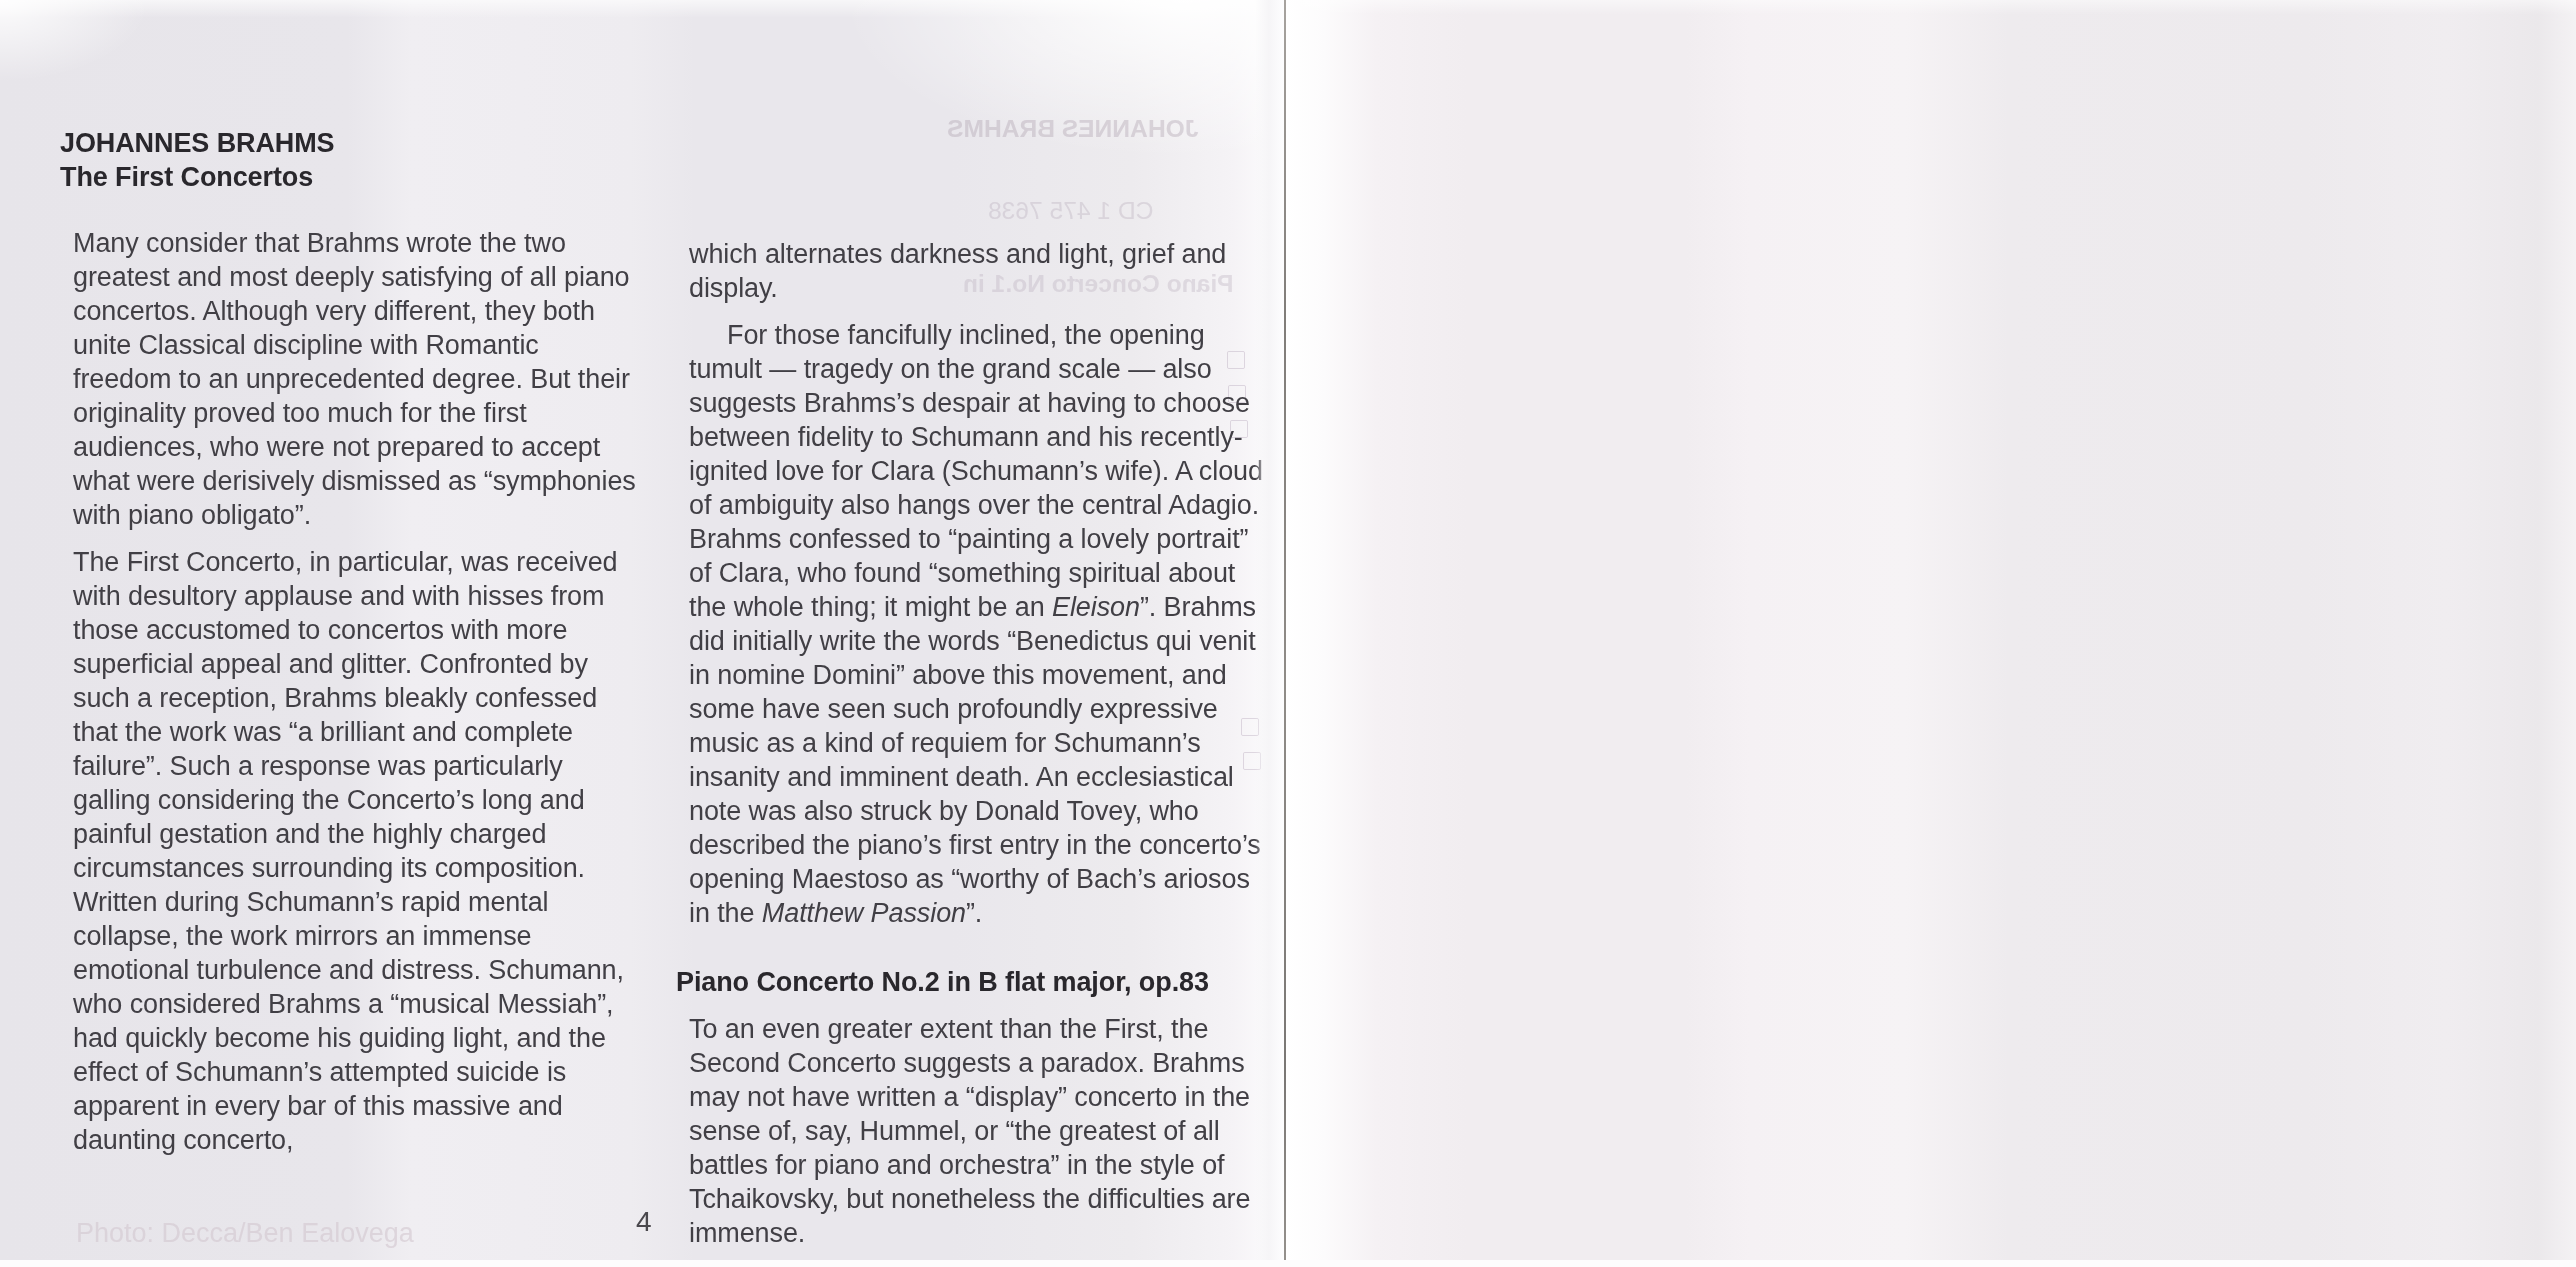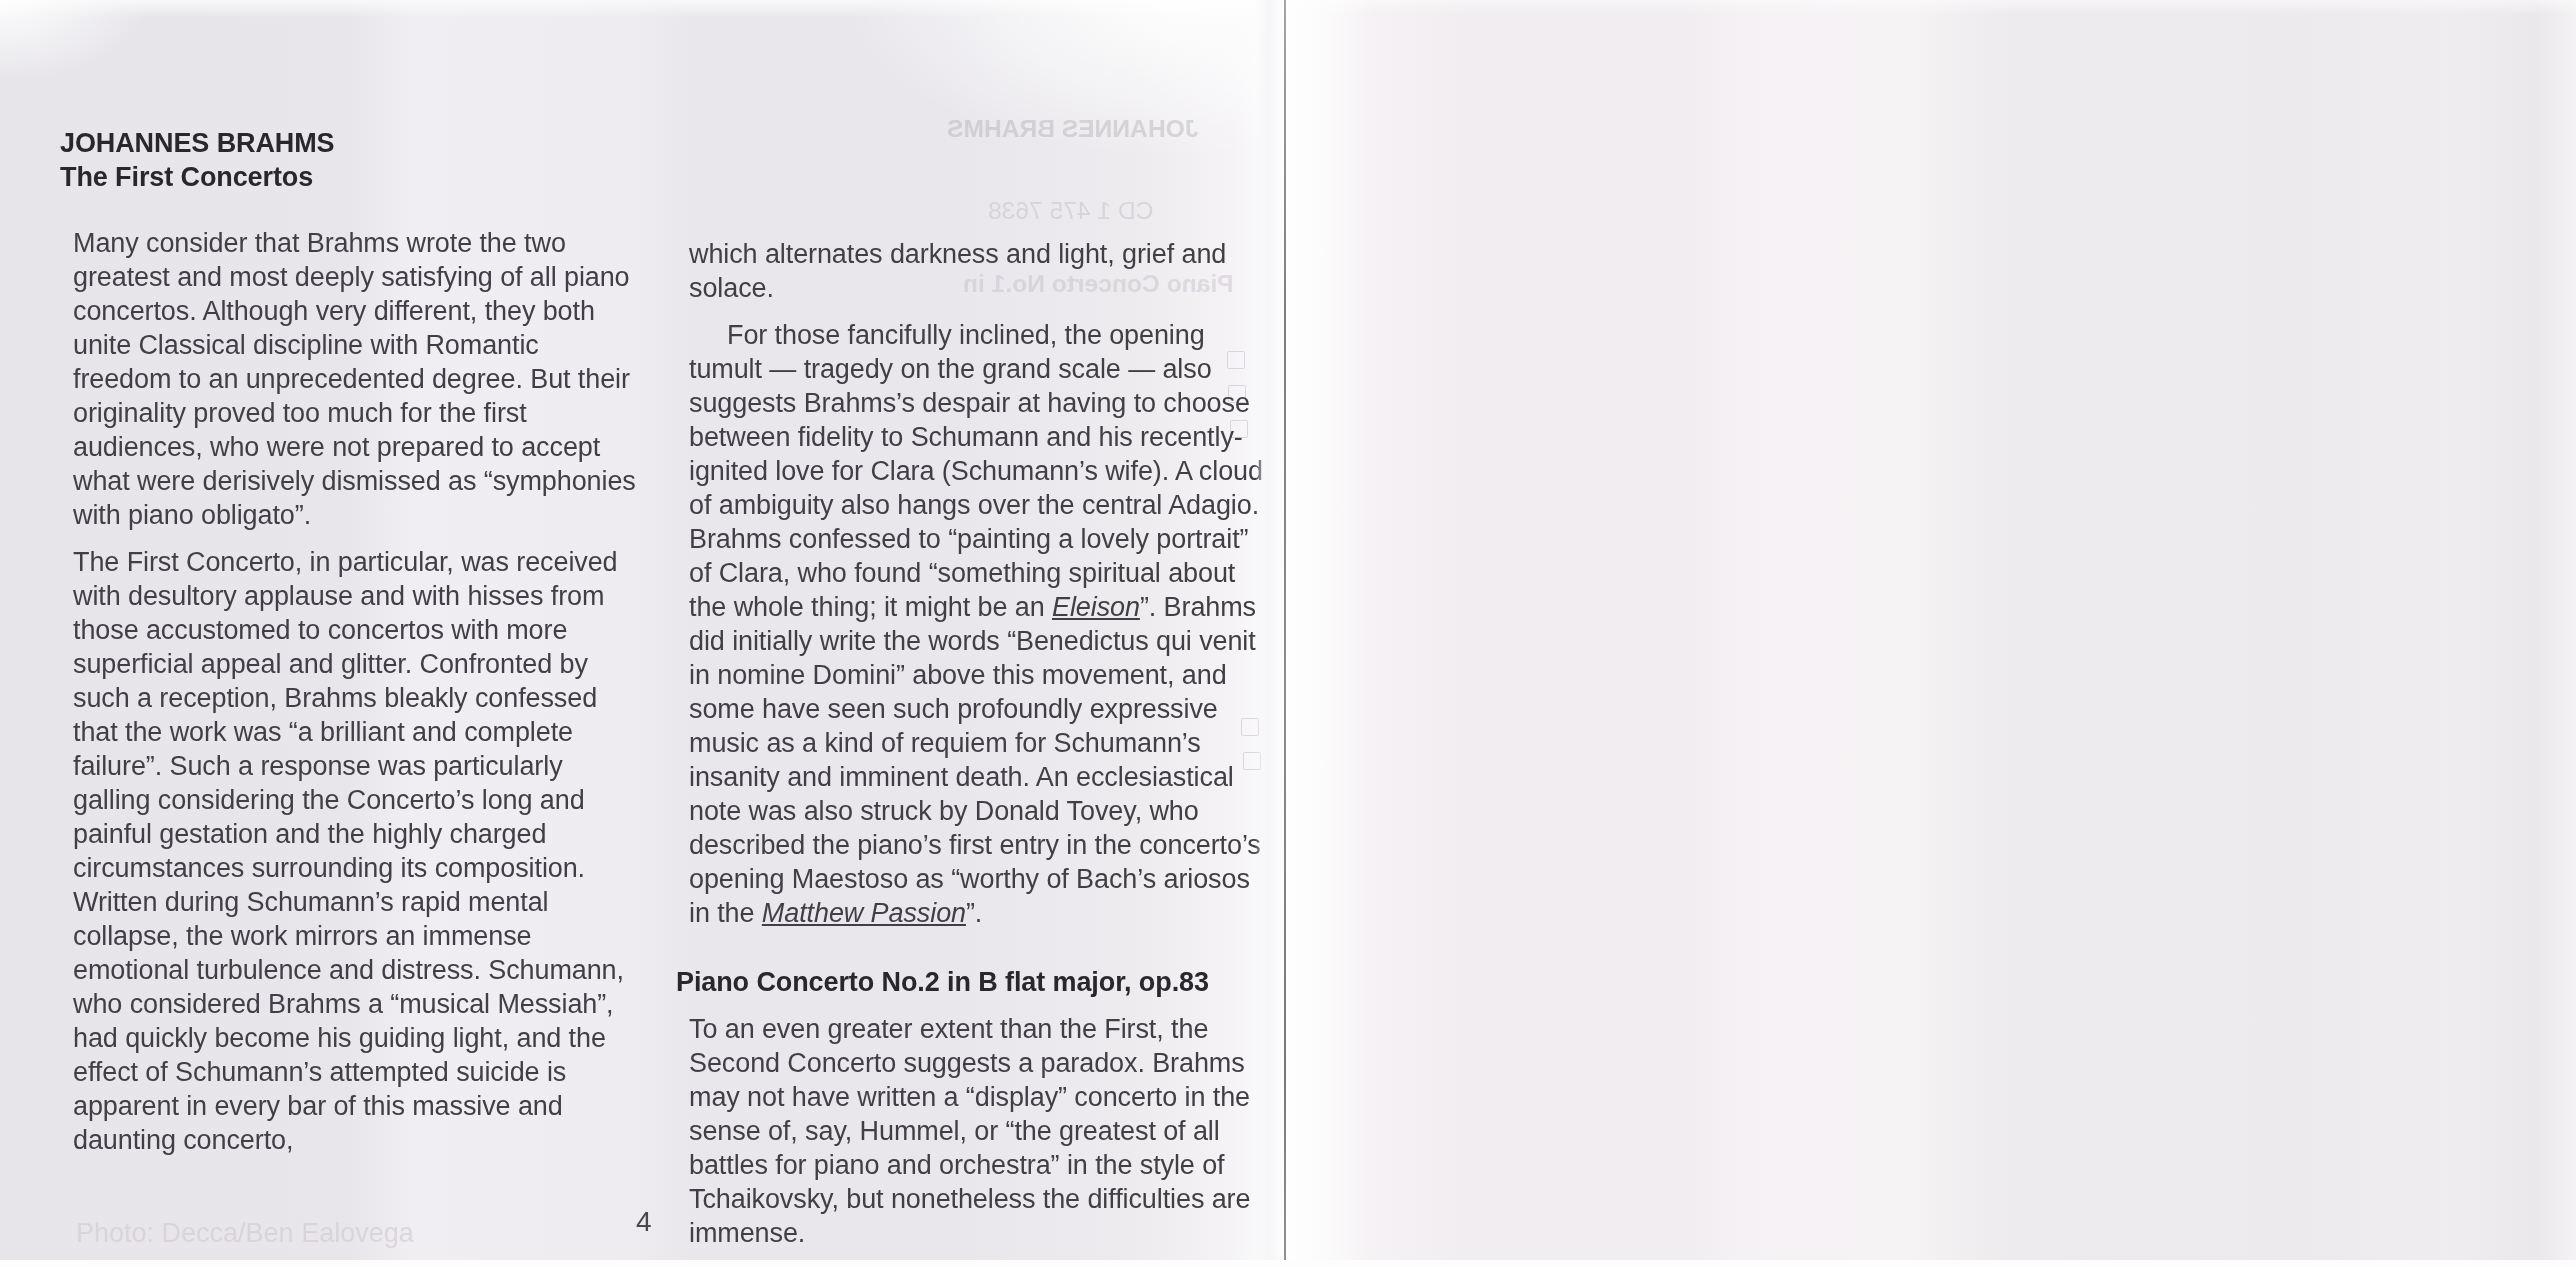--- a/index.html
+++ b/index.html
@@ -61,21 +61,21 @@
   .ghost-heading{left:963px;top:270px;font-size:24.6px;font-weight:bold;color:rgba(182,170,184,.33);}
   .ghost-credit-left{
     position:absolute;left:76px;top:1218px;font-size:27px;
     color:rgba(210,198,207,.6);filter:blur(0.6px);white-space:nowrap;
   }
   .ghost-box{
     position:absolute;width:15.5px;height:15.5px;
     border:1.8px solid rgba(188,176,192,.45);border-radius:1.8px;
     filter:blur(0.5px);
   }
-  i{font-style:italic;text-decoration:underline;}
+  i{font-style:italic;}
 </style>
 </head>
 <body>
 
 <div class="spread">
 
   <div class="page page-left">
 
     <div class="ghost ghost-masthead">JOHANNES BRAHMS</div>
     <div class="ghost ghost-catalogue">CD 1 475 7638</div>
@@ -90,21 +90,21 @@
     <div class="col col-1">
       <div class="doc-title">
         <div>JOHANNES BRAHMS</div>
         <div>The First Concertos</div>
       </div>
       <p>Many consider that Brahms wrote the two greatest and most deeply satisfying of all piano concertos. Although very different, they both unite Classical discipline with Romantic freedom to an unprecedented degree. But their originality proved too much for the first audiences, who were not prepared to accept what were derisively dismissed as “symphonies with piano obligato”.</p>
       <p>The First Concerto, in particular, was received with desultory applause and with hisses from those accustomed to concertos with more superficial appeal and glitter. Confronted by such a reception, Brahms bleakly confessed that the work was “a brilliant and complete failure”. Such a response was particularly galling considering the Concerto’s long and painful gestation and the highly charged circumstances surrounding its composition. Written during Schumann’s rapid mental collapse, the work mirrors an immense emotional turbulence and distress. Schumann, who considered Brahms a “musical Messiah”, had quickly become his guiding light, and the effect of Schumann’s attempted suicide is apparent in every bar of this massive and daunting concerto,</p>
     </div>
 
     <div class="col col-2">
-      <p>which alternates darkness and light, grief and solace.</p>
+      <p>which alternates darkness and light, grief and display.</p>
       <p class="indent"><span>For those fancifully inclined, the opening tumult — tragedy on the grand scale — also suggests Brahms’s despair at having to choose between fidelity to Schumann and his recently-ignited love for Clara (Schumann’s wife). A cloud of ambiguity also hangs over the central Adagio. Brahms confessed to “painting a lovely portrait” of Clara, who found “something spiritual about the whole thing; it might be an </span><i>Eleison</i><span>”. Brahms did initially write the words “Benedictus qui venit in nomine Domini” above this movement, and some have seen such profoundly expressive music as a kind of requiem for Schumann’s insanity and imminent death. An ecclesiastical note was also struck by Donald Tovey, who described the piano’s first entry in the concerto’s opening Maestoso as “worthy of Bach’s ariosos in the </span><i>Matthew Passion</i><span>”.</span></p>
       <h2 class="subhead">Piano Concerto No.2 in B flat major, op.83</h2>
       <p>To an even greater extent than the First, the Second Concerto suggests a paradox. Brahms may not have written a “display” concerto in the sense of, say, Hummel, or “the greatest of all battles for piano and orchestra” in the style of Tchaikovsky, but nonetheless the difficulties are immense.</p>
     </div>
 
     <div class="pagenum pagenum-left">4</div>
   </div>
 
   <div class="fold"></div>
   <div class="fold-line"></div>

